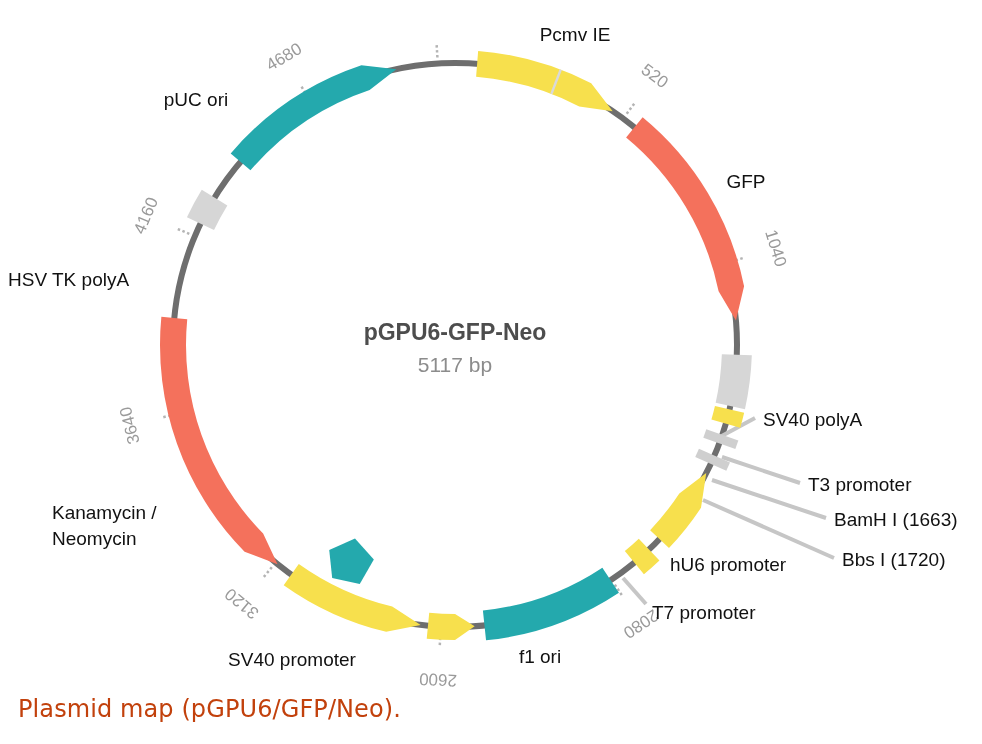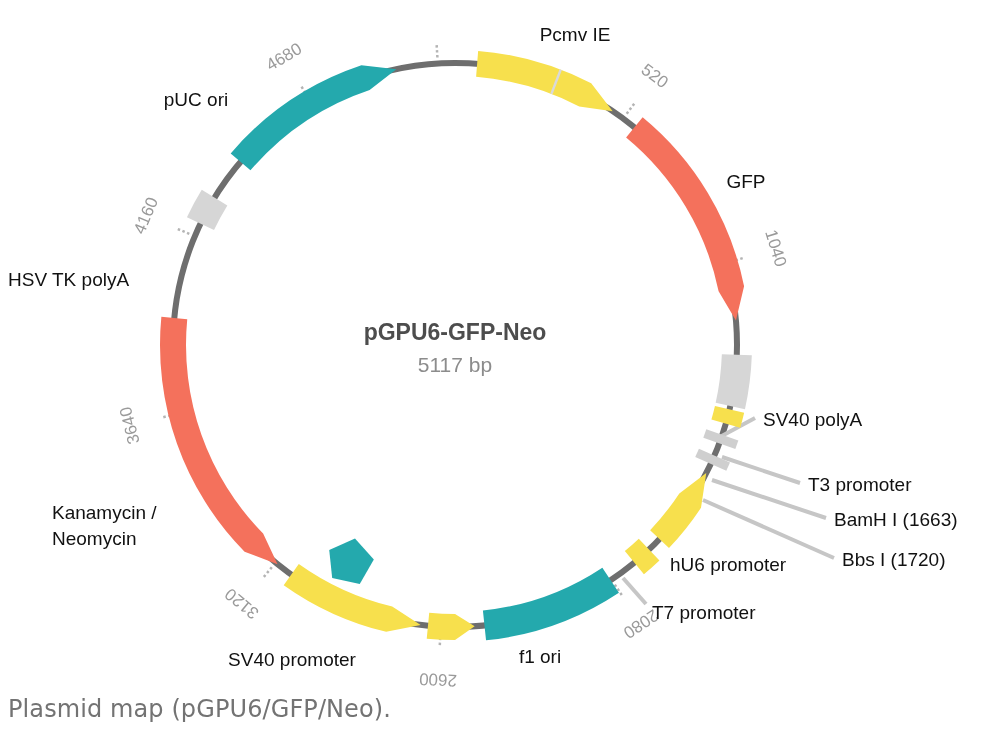--- a/index.html
+++ b/index.html
@@ -64,25 +64,25 @@
     stroke: #6e6e6e;
     stroke-width: 6;
   }
   .tickmark {
     stroke: #b4b4b4;
     stroke-width: 2.5;
     stroke-dasharray: 2.5 2.5;
   }
   .caption {
     position: absolute;
-    left: 8px;
+    left: 18px;
     top: 695px;
     font-family: "DejaVu Sans", sans-serif;
     font-size: 24px;
-    color: #737373;
+    color: #c2410c;
     letter-spacing: 0.1px;
     white-space: nowrap;
   }
 </style>
 </head>
 <body>
 
 <div id="map-root">
 
   <svg class="plasmid-svg" viewBox="0 0 982 692">

